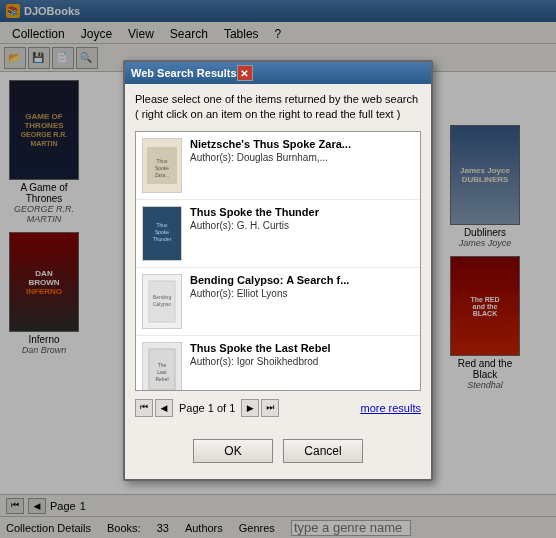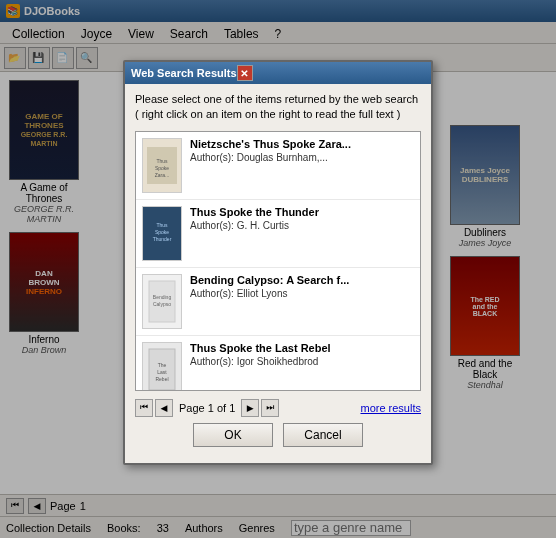--- a/index.html
+++ b/index.html
@@ -314,21 +314,21 @@
       text-decoration: underline;
       cursor: pointer;
       margin-left: 47px;
     }
 
     
     .dialog-buttons {
       display: flex;
       justify-content: center;
       gap: 10px;
-      margin-top: 4px;
+      margin-top: 20px;
       padding-bottom: 8px;
     }
     .dialog-btn {
       width: 80px;
       height: 24px;
       background: linear-gradient(to bottom, #f5f3f0, #ddd8d0);
       border: 1px solid #888;
       cursor: pointer;
       font-size: 12px;
       display: flex;

